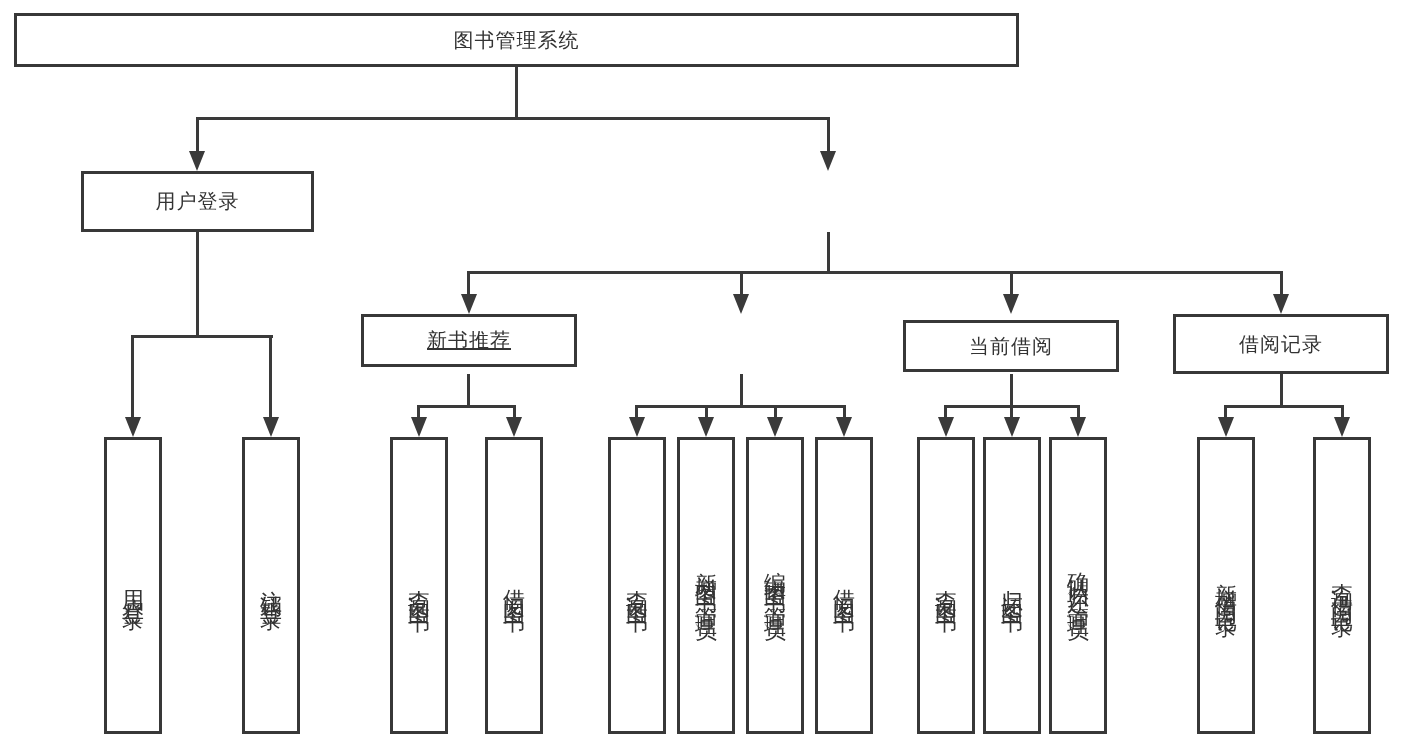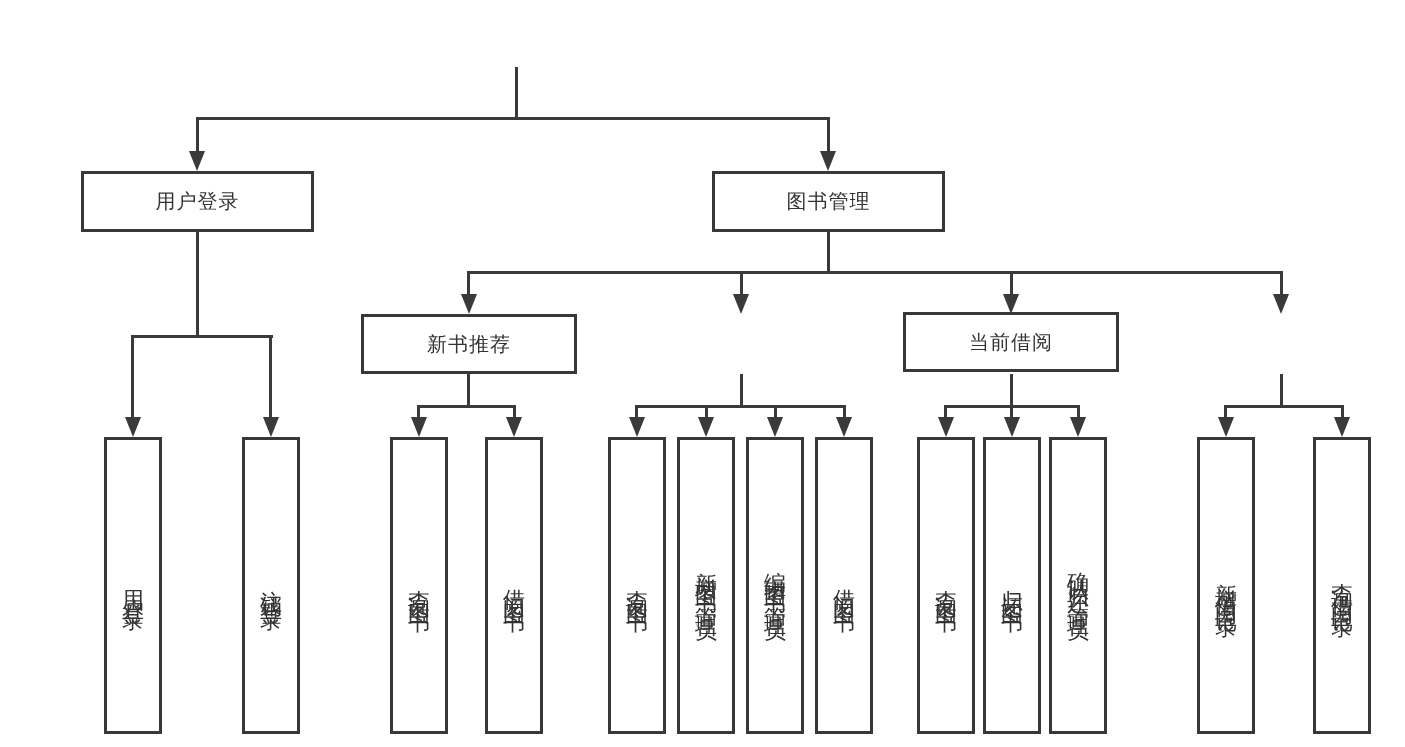--- a/index.html
+++ b/index.html
@@ -52,30 +52,31 @@
     letter-spacing:1px;
     z-index:10;
     white-space:nowrap;
   }
 </style>
 </head>
 <body>
 
 <div id="canvas">
 
+  <div class="node node-h" style="left:14px;top:13px;width:1005px;height:54px;">图书管理系统</div>
 
   <div class="node node-h" style="left:81px;top:171px;width:233px;height:61px;">用户登录</div>
 
-  <div class="node node-h" style="left:712px;top:171px;width:233px;height:61px;">图书管理</div>
 
-  <div class="node node-h" style="left:361px;top:314px;width:216px;height:60px;">新书推荐</div>
+  <div class="node node-h" style="left:361px;top:314px;width:216px;height:53px;text-decoration:underline;">新书推荐</div>
 
 
-  <div class="node node-h" style="left:903px;top:312px;width:216px;height:60px;">当前借阅</div>
+  <div class="node node-h" style="left:903px;top:320px;width:216px;height:52px;">当前借阅</div>
 
+  <div class="node node-h" style="left:1173px;top:314px;width:216px;height:60px;">借阅记录</div>
 
   <div class="node node-v" style="left:104px;top:437px;width:58px;height:297px;">用户登录</div>
   <div class="node node-v" style="left:242px;top:437px;width:58px;height:297px;">注销登录</div>
 
   <div class="node node-v" style="left:390px;top:437px;width:58px;height:297px;">查询图书</div>
   <div class="node node-v" style="left:485px;top:437px;width:58px;height:297px;">借阅图书</div>
 
   <div class="node node-v" style="left:608px;top:437px;width:58px;height:297px;">查询图书</div>
   <div class="node node-v" style="left:677px;top:437px;width:58px;height:297px;">新增图书（管理员）</div>
   <div class="node node-v" style="left:746px;top:437px;width:58px;height:297px;">编辑图书（管理员）</div>

